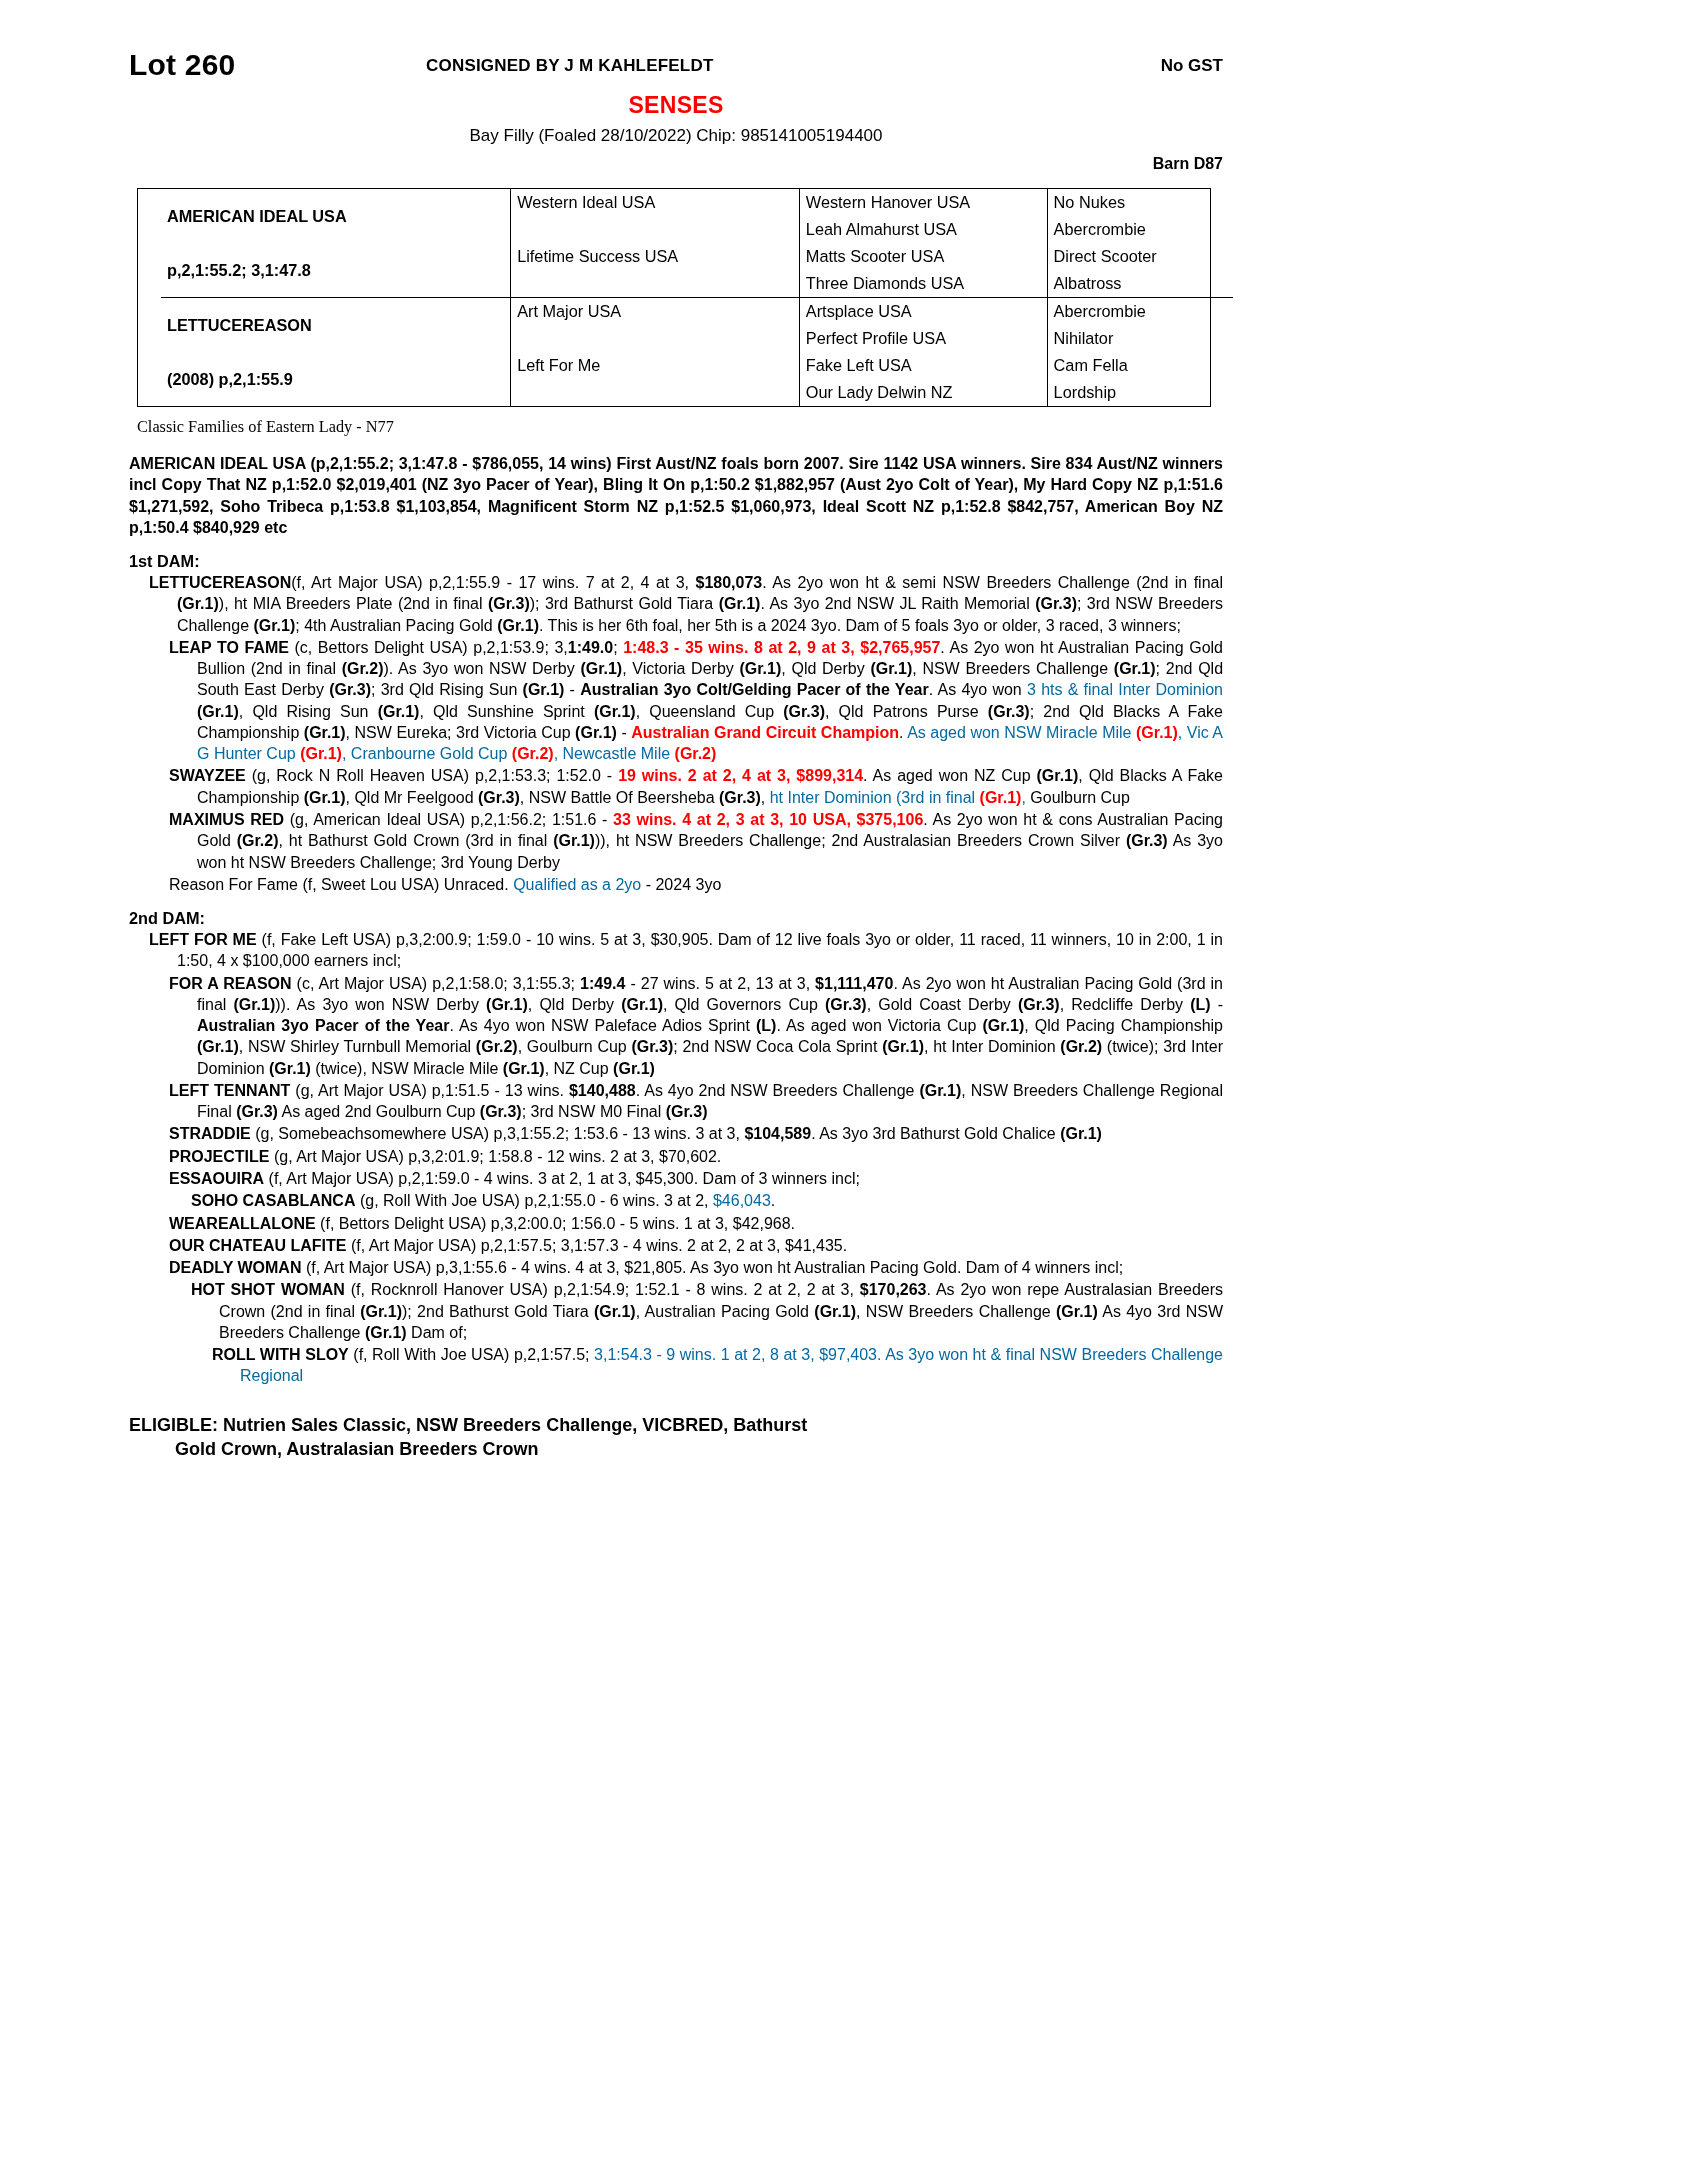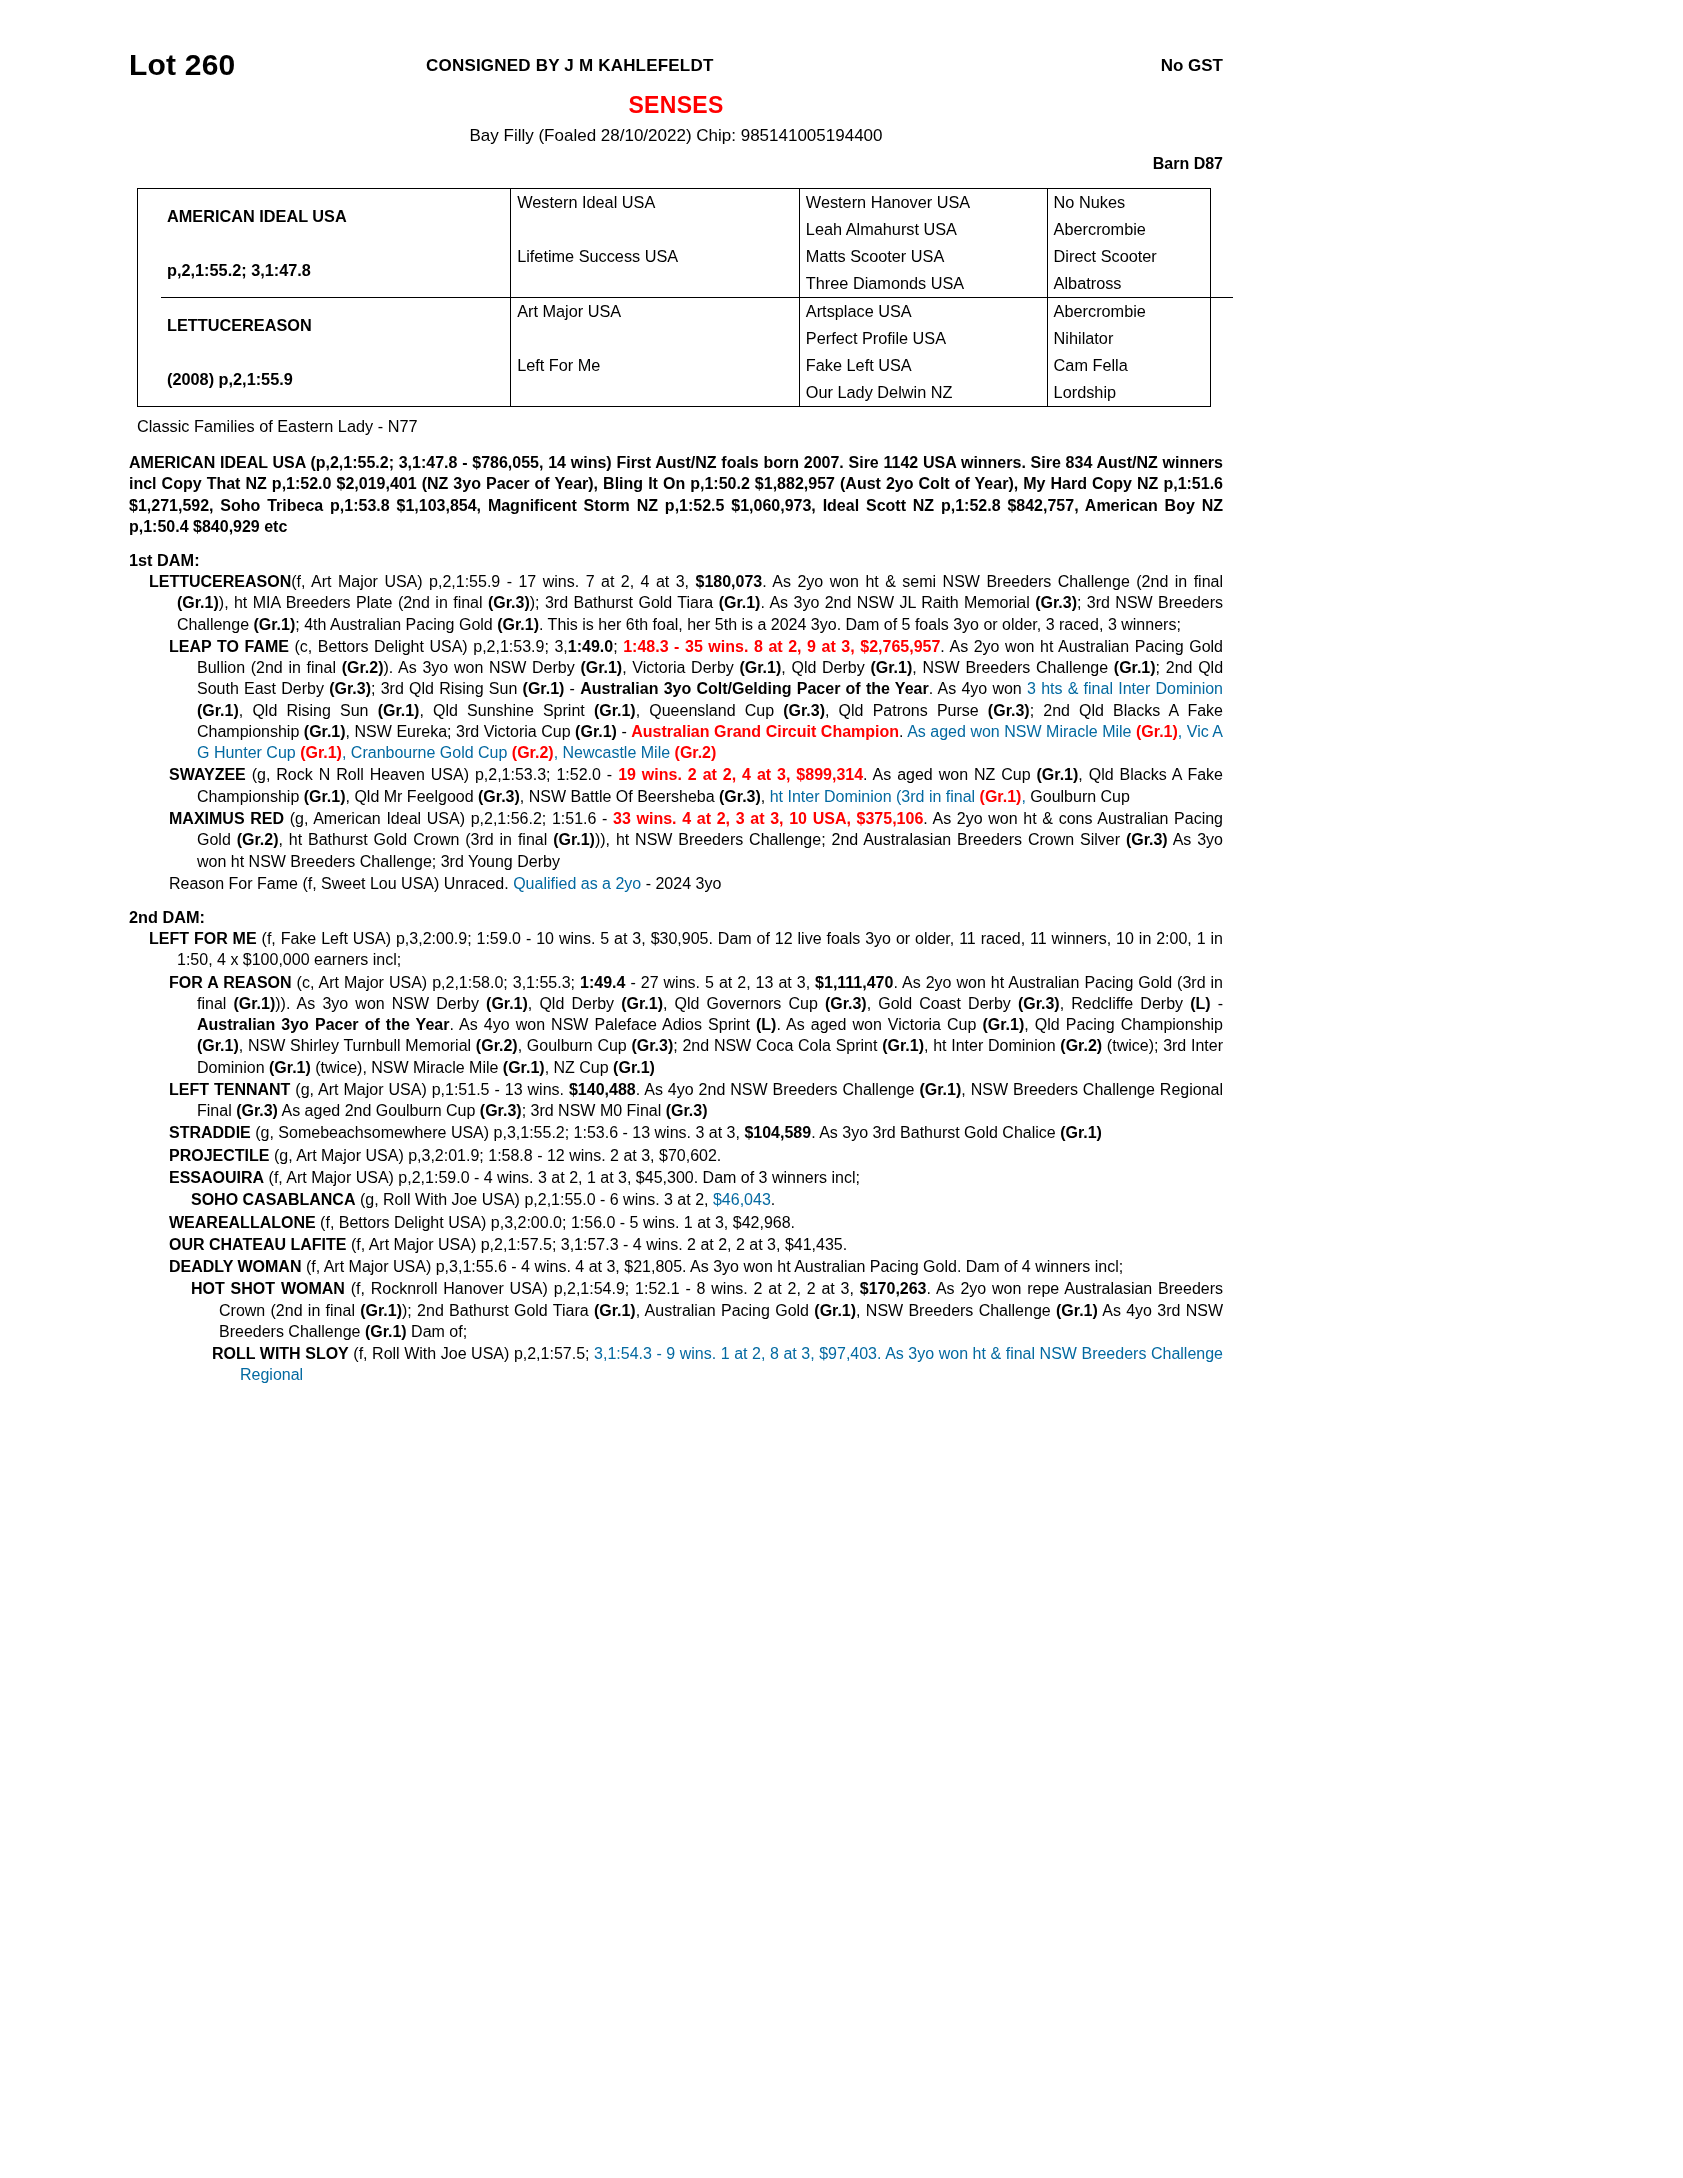--- a/index.html
+++ b/index.html
@@ -88,20 +88,21 @@
   }
   td.c1 { width: 33%; border-right: 1.5px solid #000; font-weight: bold; padding-left: 14px; }
   td.c2 { width: 27%; border-right: 1.5px solid #000; }
   td.c3 { width: 23%; border-right: 1.5px solid #000; }
   td.c4 { width: 17%; }
   .half-line { border-bottom: 1.5px solid #000; }
   .classic-fam {
     margin-top: 10px;
     margin-left: 8px;
     font-size: 16.3px;
+    font-family: Liberation Serif, serif;
   }
   
   .para {
     margin-top: 16px;
     font-size: 16px;
     line-height: 1.33;
     text-align: justify;
     text-justify: inter-word;
   }
   .bold { font-weight: bold; }
@@ -267,16 +268,20 @@
       <div class="lvl2"><span class="bold">PROJECTILE</span><span> (g, Art Major USA) p,3,2:01.9; 1:58.8 - 12 wins. 2 at 3, $70,602.</span></div>
       <div class="lvl2"><span class="bold">ESSAOUIRA</span><span> (f, Art Major USA) p,2,1:59.0 - 4 wins. 3 at 2, 1 at 3, $45,300. Dam of 3 winners incl;</span></div>
       <div class="lvl3"><span class="bold">SOHO CASABLANCA</span><span> (g, Roll With Joe USA) p,2,1:55.0 - 6 wins. 3 at 2, </span><span class="red">$46,043</span><span>.</span></div>
       <div class="lvl2"><span class="bold">WEAREALLALONE</span><span> (f, Bettors Delight USA) p,3,2:00.0; 1:56.0 - 5 wins. 1 at 3, $42,968.</span></div>
       <div class="lvl2"><span class="bold">OUR CHATEAU LAFITE</span><span> (f, Art Major USA) p,2,1:57.5; 3,1:57.3 - 4 wins. 2 at 2, 2 at 3, $41,435.</span></div>
       <div class="lvl2"><span class="bold">DEADLY WOMAN</span><span> (f, Art Major USA) p,3,1:55.6  -  4 wins. 4 at 3, $21,805. As 3yo won ht Australian Pacing Gold. Dam of 4 winners incl;</span></div>
       <div class="lvl3"><span class="bold">HOT SHOT WOMAN</span><span> (f, Rocknroll Hanover USA) p,2,1:54.9; 1:52.1 - 8 wins. 2 at 2, 2 at 3, </span><span class="bold">$170,263</span><span>. As 2yo won repe Australasian Breeders Crown (2nd in final </span><span class="bold">(Gr.1)</span><span>); 2nd Bathurst Gold Tiara </span><span class="bold">(Gr.1)</span><span>, Australian Pacing Gold </span><span class="bold">(Gr.1)</span><span>, NSW Breeders Challenge </span><span class="bold">(Gr.1)</span><span> As 4yo 3rd NSW Breeders Challenge </span><span class="bold">(Gr.1)</span><span> Dam of;</span></div>
       <div class="lvl3" style="margin-left: 71px;"><span class="bold">ROLL WITH SLOY</span><span> (f, Roll With Joe USA) p,2,1:57.5; </span><span class="red">3,1:54.3 - 9 wins. 1 at 2, 8 at 3, $97,403.</span><span class="red"> As 3yo won ht &amp; final NSW Breeders Challenge Regional</span></div>
     </div>
 
+  <div class="eligible">
+    <span>ELIGIBLE: Nutrien Sales Classic, NSW Breeders Challenge, VICBRED, Bathurst</span>
+    <span class="cont">Gold Crown, Australasian Breeders Crown</span>
+  </div>
 
 
 </div>
 
 
 </body></html>

